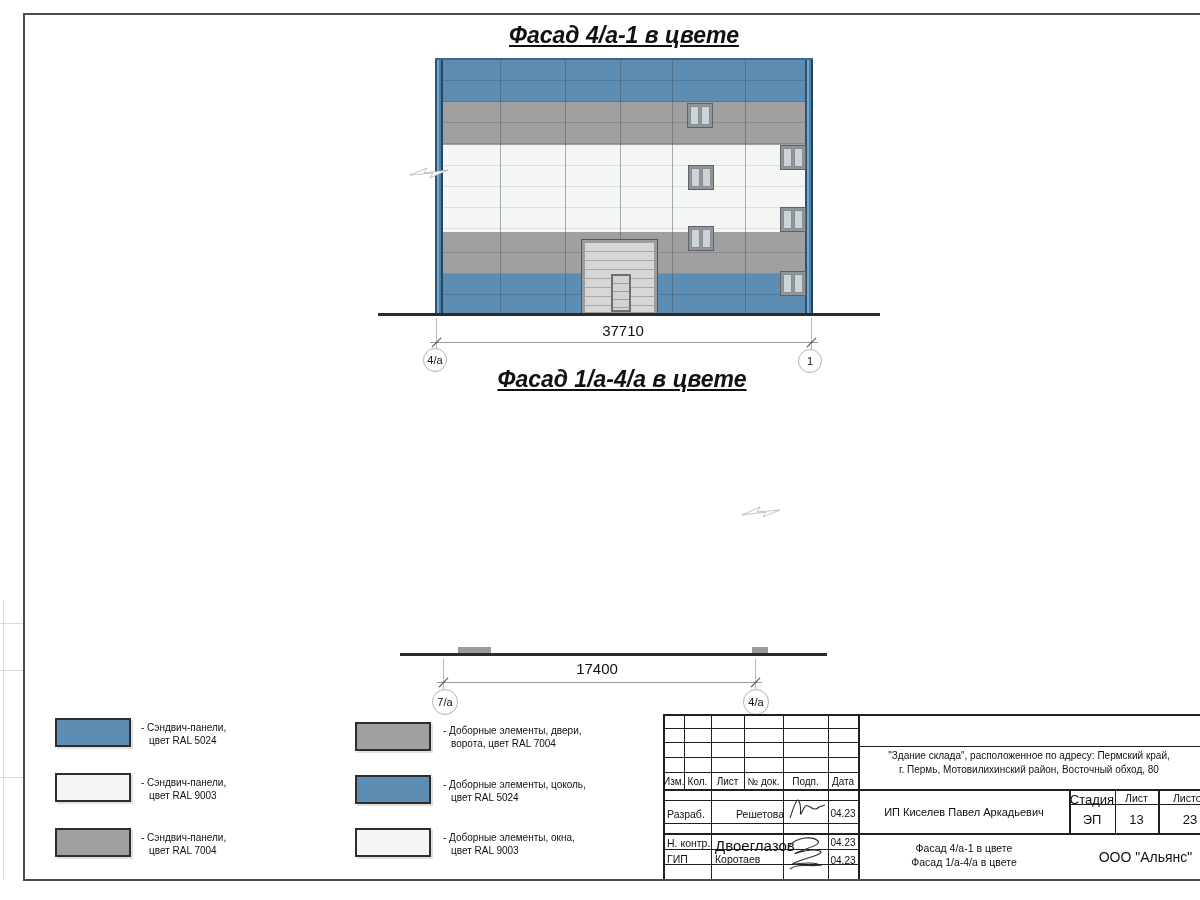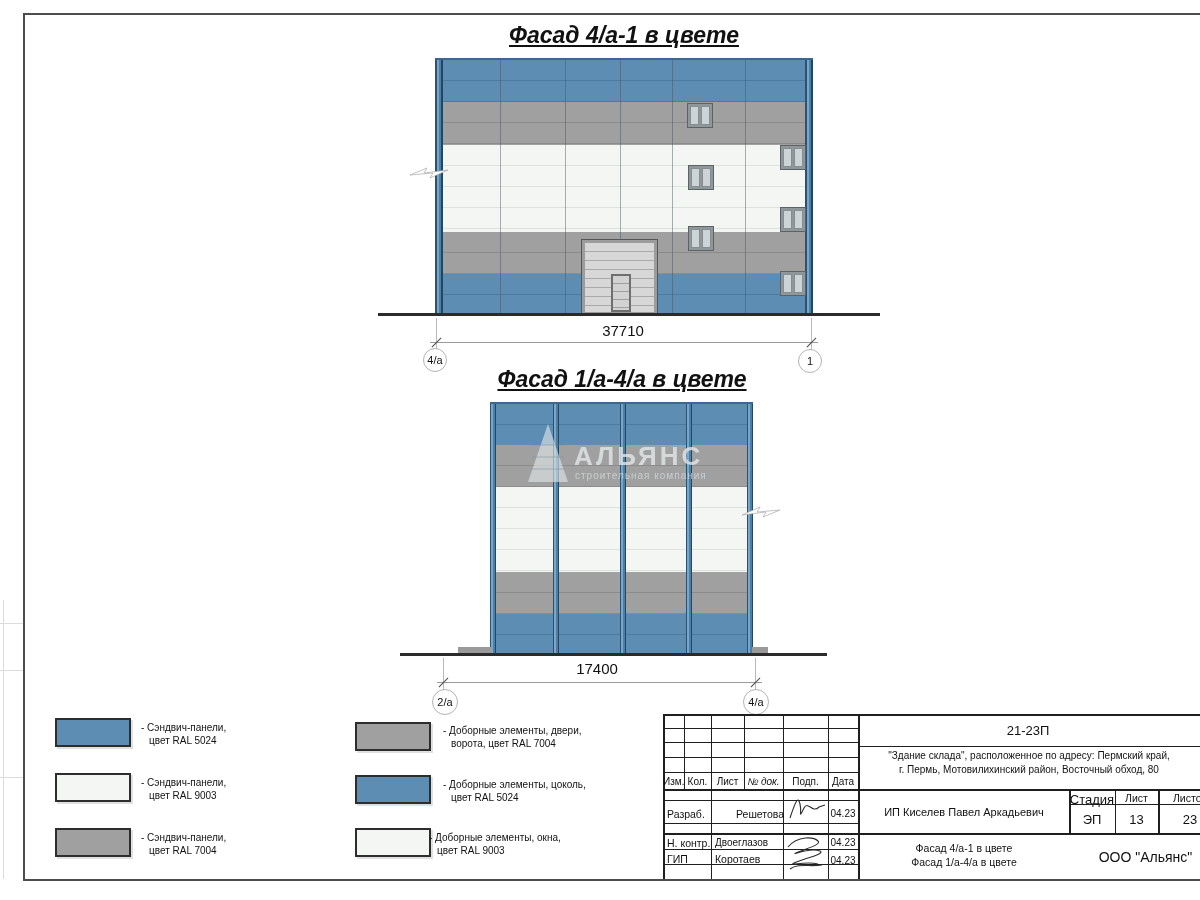--- a/index.html
+++ b/index.html
@@ -145,60 +145,38 @@
   <div class="dim-text" style="left:623px; top:322px;">37710</div>
   <div class="axis" style="left:423px; top:348px;">
       <span>4/а</span>
     </div>
   <div class="axis" style="left:798px; top:349px;">
       <span>1</span>
     </div>
 
   <div class="fig-title" style="left:622px; top:366px;">Фасад 1/а-4/а в цвете</div>
 
-  <div class="facade" style="left:490px; top:402px; width:263px; height:251px;">
-    <div class="band blue" style="height:41px;"></div>
-    <div class="band gray" style="height:42px;"></div>
-    <div class="band white" style="height:85px;"></div>
-    <div class="band gray" style="height:42px;"></div>
-    <div class="band blue" style="height:41px;"></div>
-
-    <div class="pilaster" style="left:0; width:6px;"></div>
-    <div class="pilaster" style="left:63px; width:6px;"></div>
-    <div class="pilaster" style="left:130px; width:6px;"></div>
-    <div class="pilaster" style="left:196px; width:6px;"></div>
-    <div class="pilaster" style="left:257px; width:6px;"></div>
-
-    <svg class="abs" style="left:38px; top:20px;" width="40" height="58" viewBox="0 0 40 58">
-      <polygon points="20,0 40,58 0,58" fill="rgba(228,233,235,0.6)"></polygon>
-      <rect x="4" y="20" width="32" height="2" fill="rgba(120,140,150,0.25)"></rect>
-      <rect x="4" y="32" width="32" height="2" fill="rgba(120,140,150,0.25)"></rect>
-      <rect x="4" y="44" width="32" height="2" fill="rgba(120,140,150,0.25)"></rect>
-    </svg>
-    <div class="wm-name" style="left:84px; top:37px;">АЛЬЯНС</div>
-    <div class="wm-sub" style="left:85px; top:66px;">строительная компания</div>
-  </div>
 
   <svg class="abs" style="left:740px; top:503px;" width="40" height="18" viewBox="0 0 40 18">
     <polygon points="40,7 23,14 26,9 2,12 20,4 17,9" fill="#ffffff" stroke="#a9a9a9" stroke-width="0.7"></polygon>
   </svg>
 
   <div class="abs" style="left:458px; top:647px; width:33px; height:6px; background:#9a9a9a;"></div>
   <div class="abs" style="left:752px; top:647px; width:16px; height:6px; background:#9a9a9a;"></div>
 
   <div class="ground" style="left:400px; top:653px; width:427px;"></div>
 
   <div class="extline" style="left:443px; top:658px; height:36px;"></div>
   <div class="extline" style="left:755px; top:658px; height:36px;"></div>
   <div class="dimline" style="left:437px; top:682px; width:325px;"></div>
   <div class="tick" style="left:437px; top:682px;"></div>
   <div class="tick" style="left:749px; top:682px;"></div>
   <div class="dim-text" style="left:597px; top:660px;">17400</div>
   <div class="axis" style="left:432px; top:689px; width:24px; height:24px;">
-      <span>2/а</span>
+      <span>7/а</span>
     </div>
   <div class="axis" style="left:743px; top:689px; width:24px; height:24px;">
       <span>4/а</span>
     </div>
 
   <div class="swatch" style="left: 55px; top: 718px; background: rgb(93, 141, 178);"></div>
   <div class="leg-text" style="left:141px; top:721px;">
     <div>- Сэндвич-панели,</div>
     <div class="l2">цвет RAL 5024</div>
   </div>
@@ -221,21 +199,21 @@
     <div class="l2">ворота, цвет RAL 7004</div>
   </div>
 
   <div class="swatch" style="left: 355px; top: 775px; background: rgb(93, 141, 178);"></div>
   <div class="leg-text" style="left:443px; top:778px;">
     <div>- Доборные элементы, цоколь,</div>
     <div class="l2">цвет RAL 5024</div>
   </div>
 
   <div class="swatch" style="left: 355px; top: 828px; background: rgb(243, 246, 243);"></div>
-  <div class="leg-text" style="left:429px; top:831px;">
+  <div class="leg-text" style="left:443px; top:831px;">
     <div>- Доборные элементы, окна,</div>
     <div class="l2">цвет RAL 9003</div>
   </div>
 
   <div class="tbl" style="left:663px; top:714px; width:537px; height:2px;"></div>
   <div class="tbl" style="left:663px; top:714px; width:2px; height:165px;"></div>
 
   <div class="tbl" style="left:663px; top:728px; width:195px; height:1px;"></div>
   <div class="tbl" style="left:663px; top:742px; width:195px; height:1px;"></div>
   <div class="tbl" style="left:663px; top:757px; width:195px; height:1px;"></div>
@@ -252,38 +230,37 @@
   <div class="tbl" style="left:684px; top:714px; width:1px; height:76px;"></div>
   <div class="tbl" style="left:711px; top:714px; width:1px; height:165px;"></div>
   <div class="tbl" style="left:744px; top:714px; width:1px; height:76px;"></div>
   <div class="tbl" style="left:783px; top:714px; width:1px; height:165px;"></div>
   <div class="tbl" style="left:828px; top:714px; width:1px; height:165px;"></div>
   <div class="tbl" style="left:858px; top:714px; width:1.5px; height:165px;"></div>
   <div class="tbl" style="left:1069px; top:789px; width:1.5px; height:45px;"></div>
   <div class="tbl" style="left:1115px; top:789px; width:1px; height:45px;"></div>
   <div class="tbl" style="left:1158px; top:789px; width:1.5px; height:45px;"></div>
 
-  <div class="tb c" style="left:858px; top:723px; width:340px; font-size:13px;">21-23П</div>
   <div class="tb c" style="left:860px; top:749px; width:338px; font-size:10px; line-height:13.5px; white-space:normal;">
     <div>"Здание склада", расположенное по адресу: Пермский край,</div>
     <div>г. Пермь, Мотовилихинский район, Восточный обход, 80</div>
   </div>
 
   <div class="tb c" style="left:663px; top:776px; width:21px;">Изм.</div>
   <div class="tb c" style="left:684px; top:776px; width:27px;">Кол.</div>
   <div class="tb c" style="left:711px; top:776px; width:33px;">Лист</div>
-  <div class="tb c" style="left:744px; top:776px; width:39px;font-style:italic;">№ док.</div>
+  <div class="tb c" style="left:744px; top:776px; width:39px;">№ док.</div>
   <div class="tb c" style="left:783px; top:776px; width:45px;">Подп.</div>
   <div class="tb c" style="left:828px; top:776px; width:30px;">Дата</div>
 
   <div class="tb" style="left:667px; top:808px; font-size:10.5px;">Разраб.</div>
   <div class="tb" style="left:736px; top:808px; font-size:10.5px;">Решетова</div>
   <div class="tb c" style="left:828px; top:808px; width:30px;">04.23</div>
   <div class="tb" style="left:667px; top:837px; font-size:10.5px;">Н. контр.</div>
-  <div class="tb" style="left:715px; top:837px; font-size:10px;">Двоеглазов</div>
+  <div class="tb" style="left:715px; top:837px; font-size:15px;">Двоеглазов</div>
   <div class="tb c" style="left:828px; top:837px; width:30px;">04.23</div>
   <div class="tb" style="left:667px; top:853px; font-size:10.5px;">ГИП</div>
   <div class="tb" style="left:715px; top:853px; font-size:10.5px;">Коротаев</div>
   <div class="tb c" style="left:828px; top:855px; width:30px;">04.23</div>
 
   <svg class="sig" style="left:786px; top:794px;" width="42" height="28" viewBox="0 0 42 28">
     <path d="M4,24 C10,6 12,2 14,10 C16,18 12,26 18,14 C22,6 26,20 33,13 L39,11"></path>
   </svg>
   <svg class="sig" style="left:784px; top:833px;" width="44" height="42" viewBox="0 0 44 42">
     <path d="M4,14 C14,2 30,4 34,8 C38,12 20,16 12,20 C6,23 26,14 36,18 C42,21 18,26 10,30 C4,33 22,28 34,31"></path>

